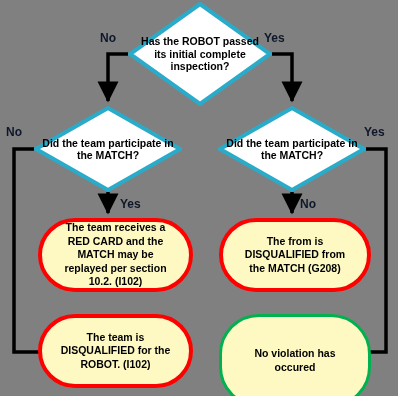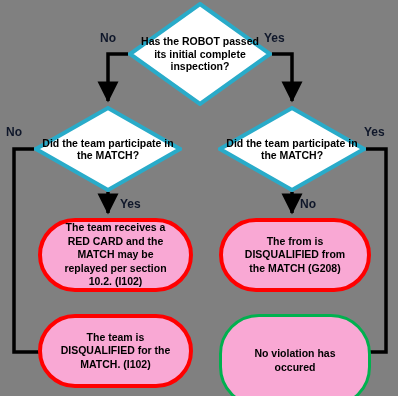--- a/index.html
+++ b/index.html
@@ -70,21 +70,21 @@
     height: 86px;
     font-size: 10.5px;
   }
   
   .pill {
     position: absolute;
     display: flex;
     align-items: center;
     justify-content: center;
     text-align: center;
-    background: #f9a8d4;
+    background: #fef9c3;
     border-radius: 40px;
     box-sizing: border-box;
     color: #000;
     font-weight: bold;
     font-size: 10.5px;
     line-height: 1.3;
   }
   .pill .plabel {
     padding: 0 16px;
   }
@@ -191,21 +191,21 @@
 
   <div class="pill pill-red" id="outcome-red-card">
     <span class="plabel">The team receives a RED CARD and the MATCH may be replayed per section 10.2. (I102)</span>
   </div>
 
   <div class="pill pill-red" id="outcome-dq-match">
     <span class="plabel">The from is DISQUALIFIED from the MATCH (G208)</span>
   </div>
 
   <div class="pill pill-red" id="outcome-dq-for-match">
-    <span class="plabel">The team is DISQUALIFIED for the MATCH. (I102)</span>
+    <span class="plabel">The team is DISQUALIFIED for the ROBOT. (I102)</span>
   </div>
 
   <div class="pill pill-green" id="outcome-no-violation">
     <span class="plabel">No violation has occured</span>
   </div>
 
   <span class="edge-label" id="edge-label-top-no">No</span>
   <span class="edge-label" id="edge-label-top-yes">Yes</span>
   <span class="edge-label" id="edge-label-left-no">No</span>
   <span class="edge-label" id="edge-label-right-yes">Yes</span>

